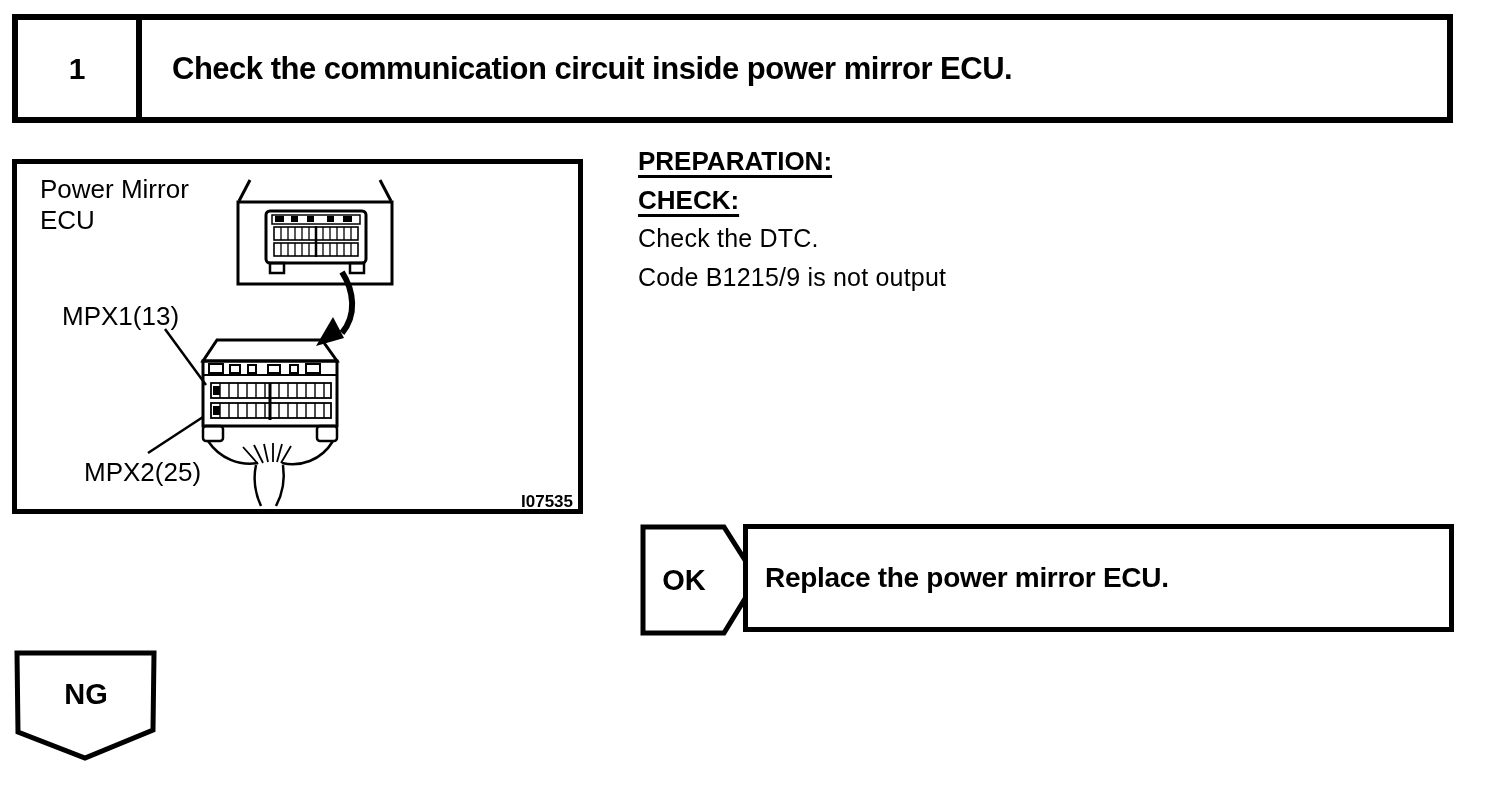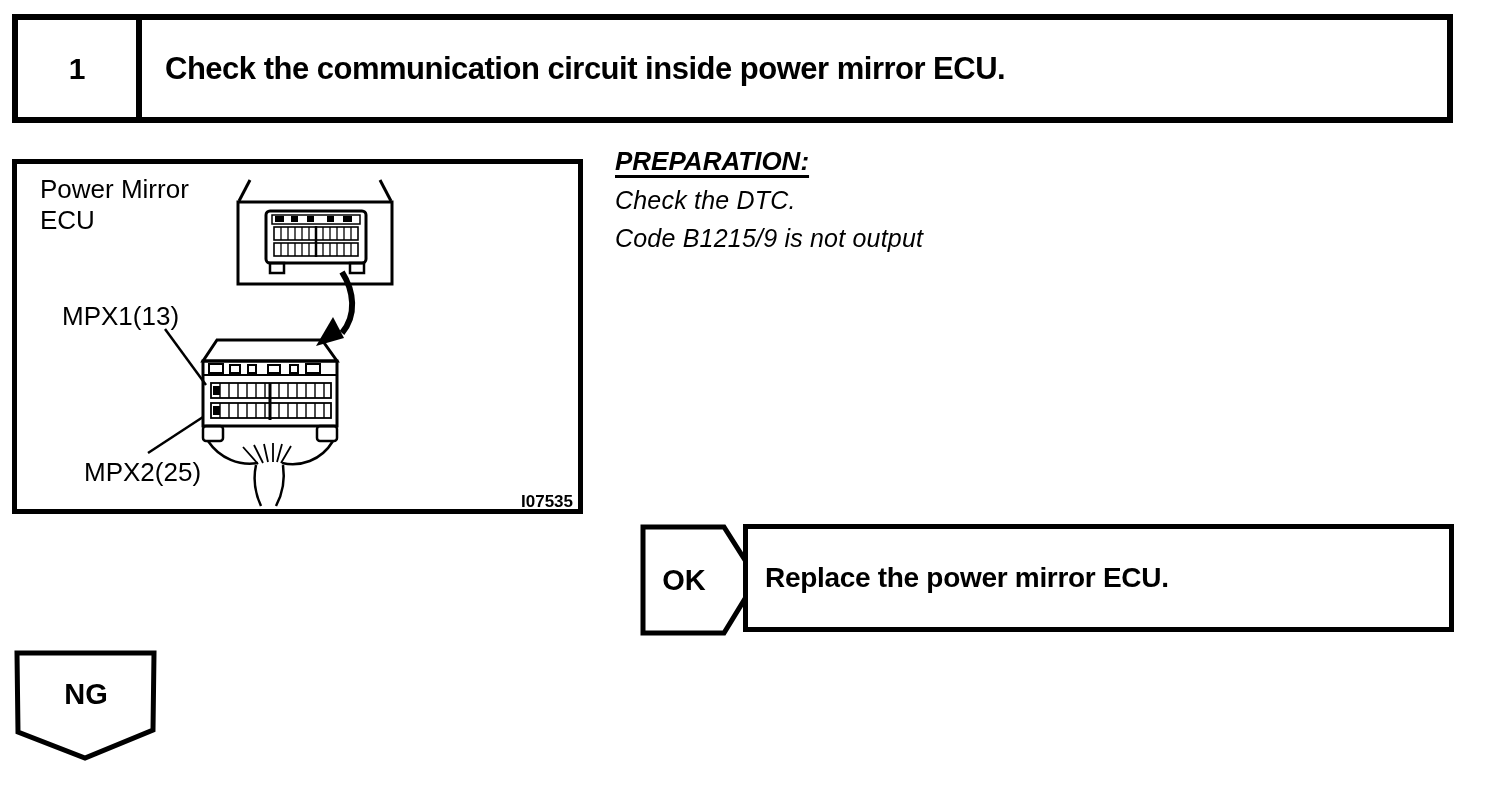--- a/index.html
+++ b/index.html
@@ -13,30 +13,30 @@
   .step-header{
     left:12px;top:14px;width:1441px;height:109px;
     border:6px solid #000;box-sizing:border-box;display:flex;background:#fff;
   }
   .step-number-cell{
     width:118px;border-right:6px solid #000;display:flex;
     align-items:center;justify-content:center;
     font-weight:bold;font-size:30px;
   }
   .step-title-cell{
-    flex:1;display:flex;align-items:center;padding-left:23px;
+    flex:1;display:flex;align-items:center;padding-left:30px;
     font-weight:bold;font-size:31px;letter-spacing:-0.5px;
   }
   
   .figure-box{left:12px;top:140px;width:573px;height:357px;margin-top:19px;}
   .figure-box svg{display:block;}
   .fig-label{font-family:"Liberation Sans",sans-serif;font-size:26px;}
   .fig-code{font-family:"Liberation Sans",sans-serif;font-size:17px;font-weight:bold;}
   
-  .instructions{left:615px;top:142px;width:760px;font-size:25px;line-height:38.5px;font-style:italic;}
+  .instructions{left:638px;top:142px;width:760px;font-size:25px;line-height:38.5px;}
   .instr-heading{
     font-weight:bold;font-size:26px;
     text-decoration:underline;text-decoration-thickness:3px;text-underline-offset:5px;
   }
   .instr-body{letter-spacing:0.2px;}
   
   .ok-shape{left:638px;top:521px;}
   .badge-text{font-family:"Liberation Sans",sans-serif;font-weight:bold;font-size:29px;}
   .ok-action-box{
     left:743px;top:524px;width:711px;height:108px;
@@ -128,20 +128,21 @@
     <line x1="153" y1="170" x2="194" y2="226" class="ink" stroke-width="2.5"></line>
     <text class="fig-label" x="72" y="322">MPX2(25)</text>
     <line x1="136" y1="294" x2="191" y2="258" class="ink" stroke-width="2.5"></line>
 
     <text class="fig-code" x="561" y="348" text-anchor="end">I07535</text>
   </svg>
 </div>
 
 <div class="abs instructions">
   <div class="instr-heading">PREPARATION:</div>
+  <div class="instr-heading">CHECK:</div>
   <div class="instr-body">Check the DTC.</div>
   <div class="instr-body">Code B1215/9 is not output</div>
 </div>
 
 <div class="abs ok-shape">
   <svg width="126" height="117" viewBox="0 0 126 117">
     <polygon points="5,6 86,6 119,58 86,112 5,112" fill="#fff" class="ink" stroke-width="5"></polygon>
     <text class="badge-text" x="46" y="69" text-anchor="middle">OK</text>
   </svg>
 </div>

